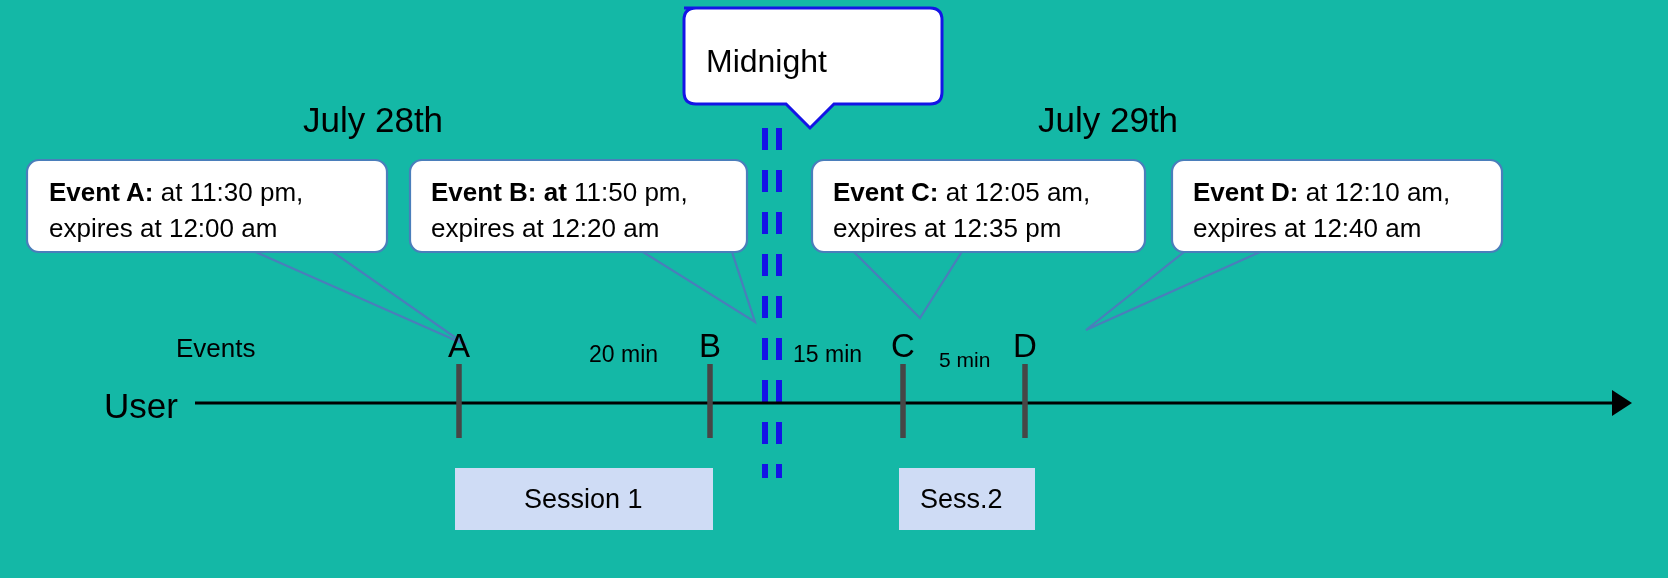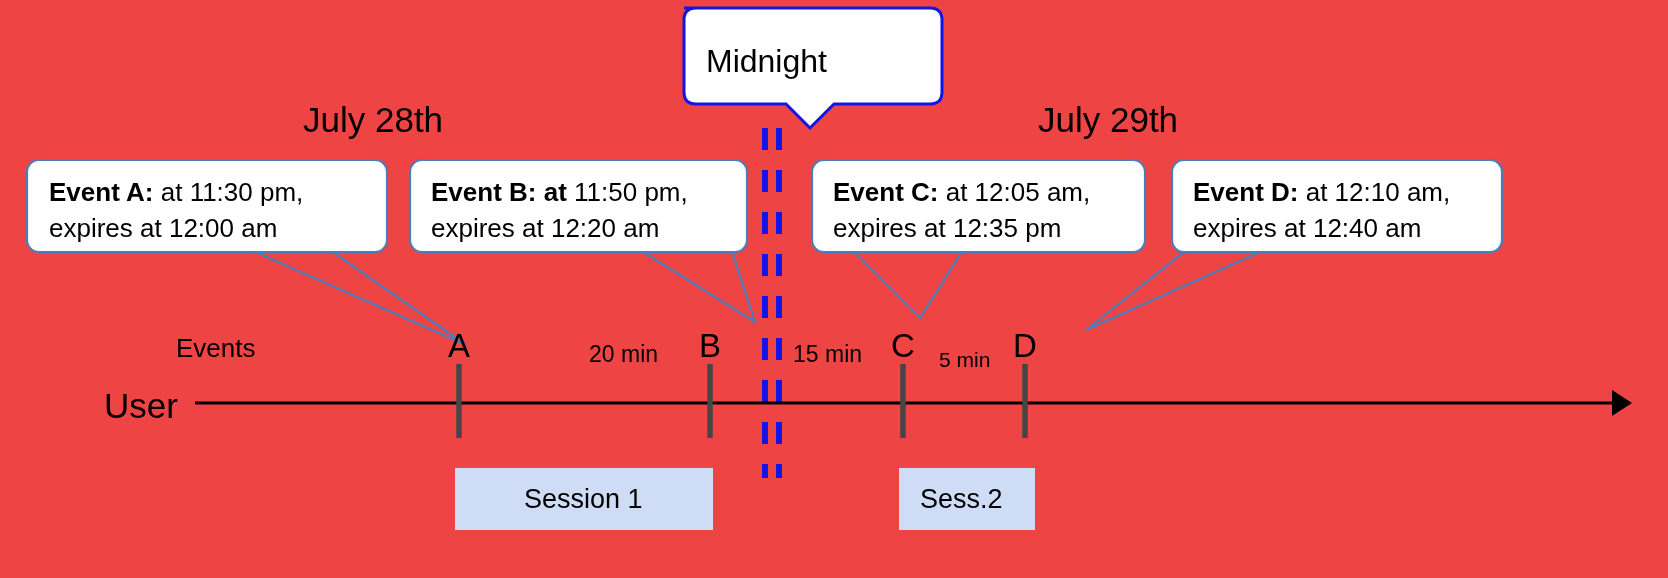--- a/index.html
+++ b/index.html
@@ -8,21 +8,21 @@
     background: #ffffff;
   }
   body {
     font-family: "Liberation Sans", sans-serif;
     -webkit-font-smoothing: antialiased;
   }
   #canvas {
     position: relative;
     width: 1668px;
     height: 578px;
-    background: #ef4444;
+    background: #14b8a6;
     overflow: hidden;
   }
   svg.layer {
     position: absolute;
     left: 0;
     top: 0;
     width: 1668px;
     height: 578px;
   }
   .callout-box {

